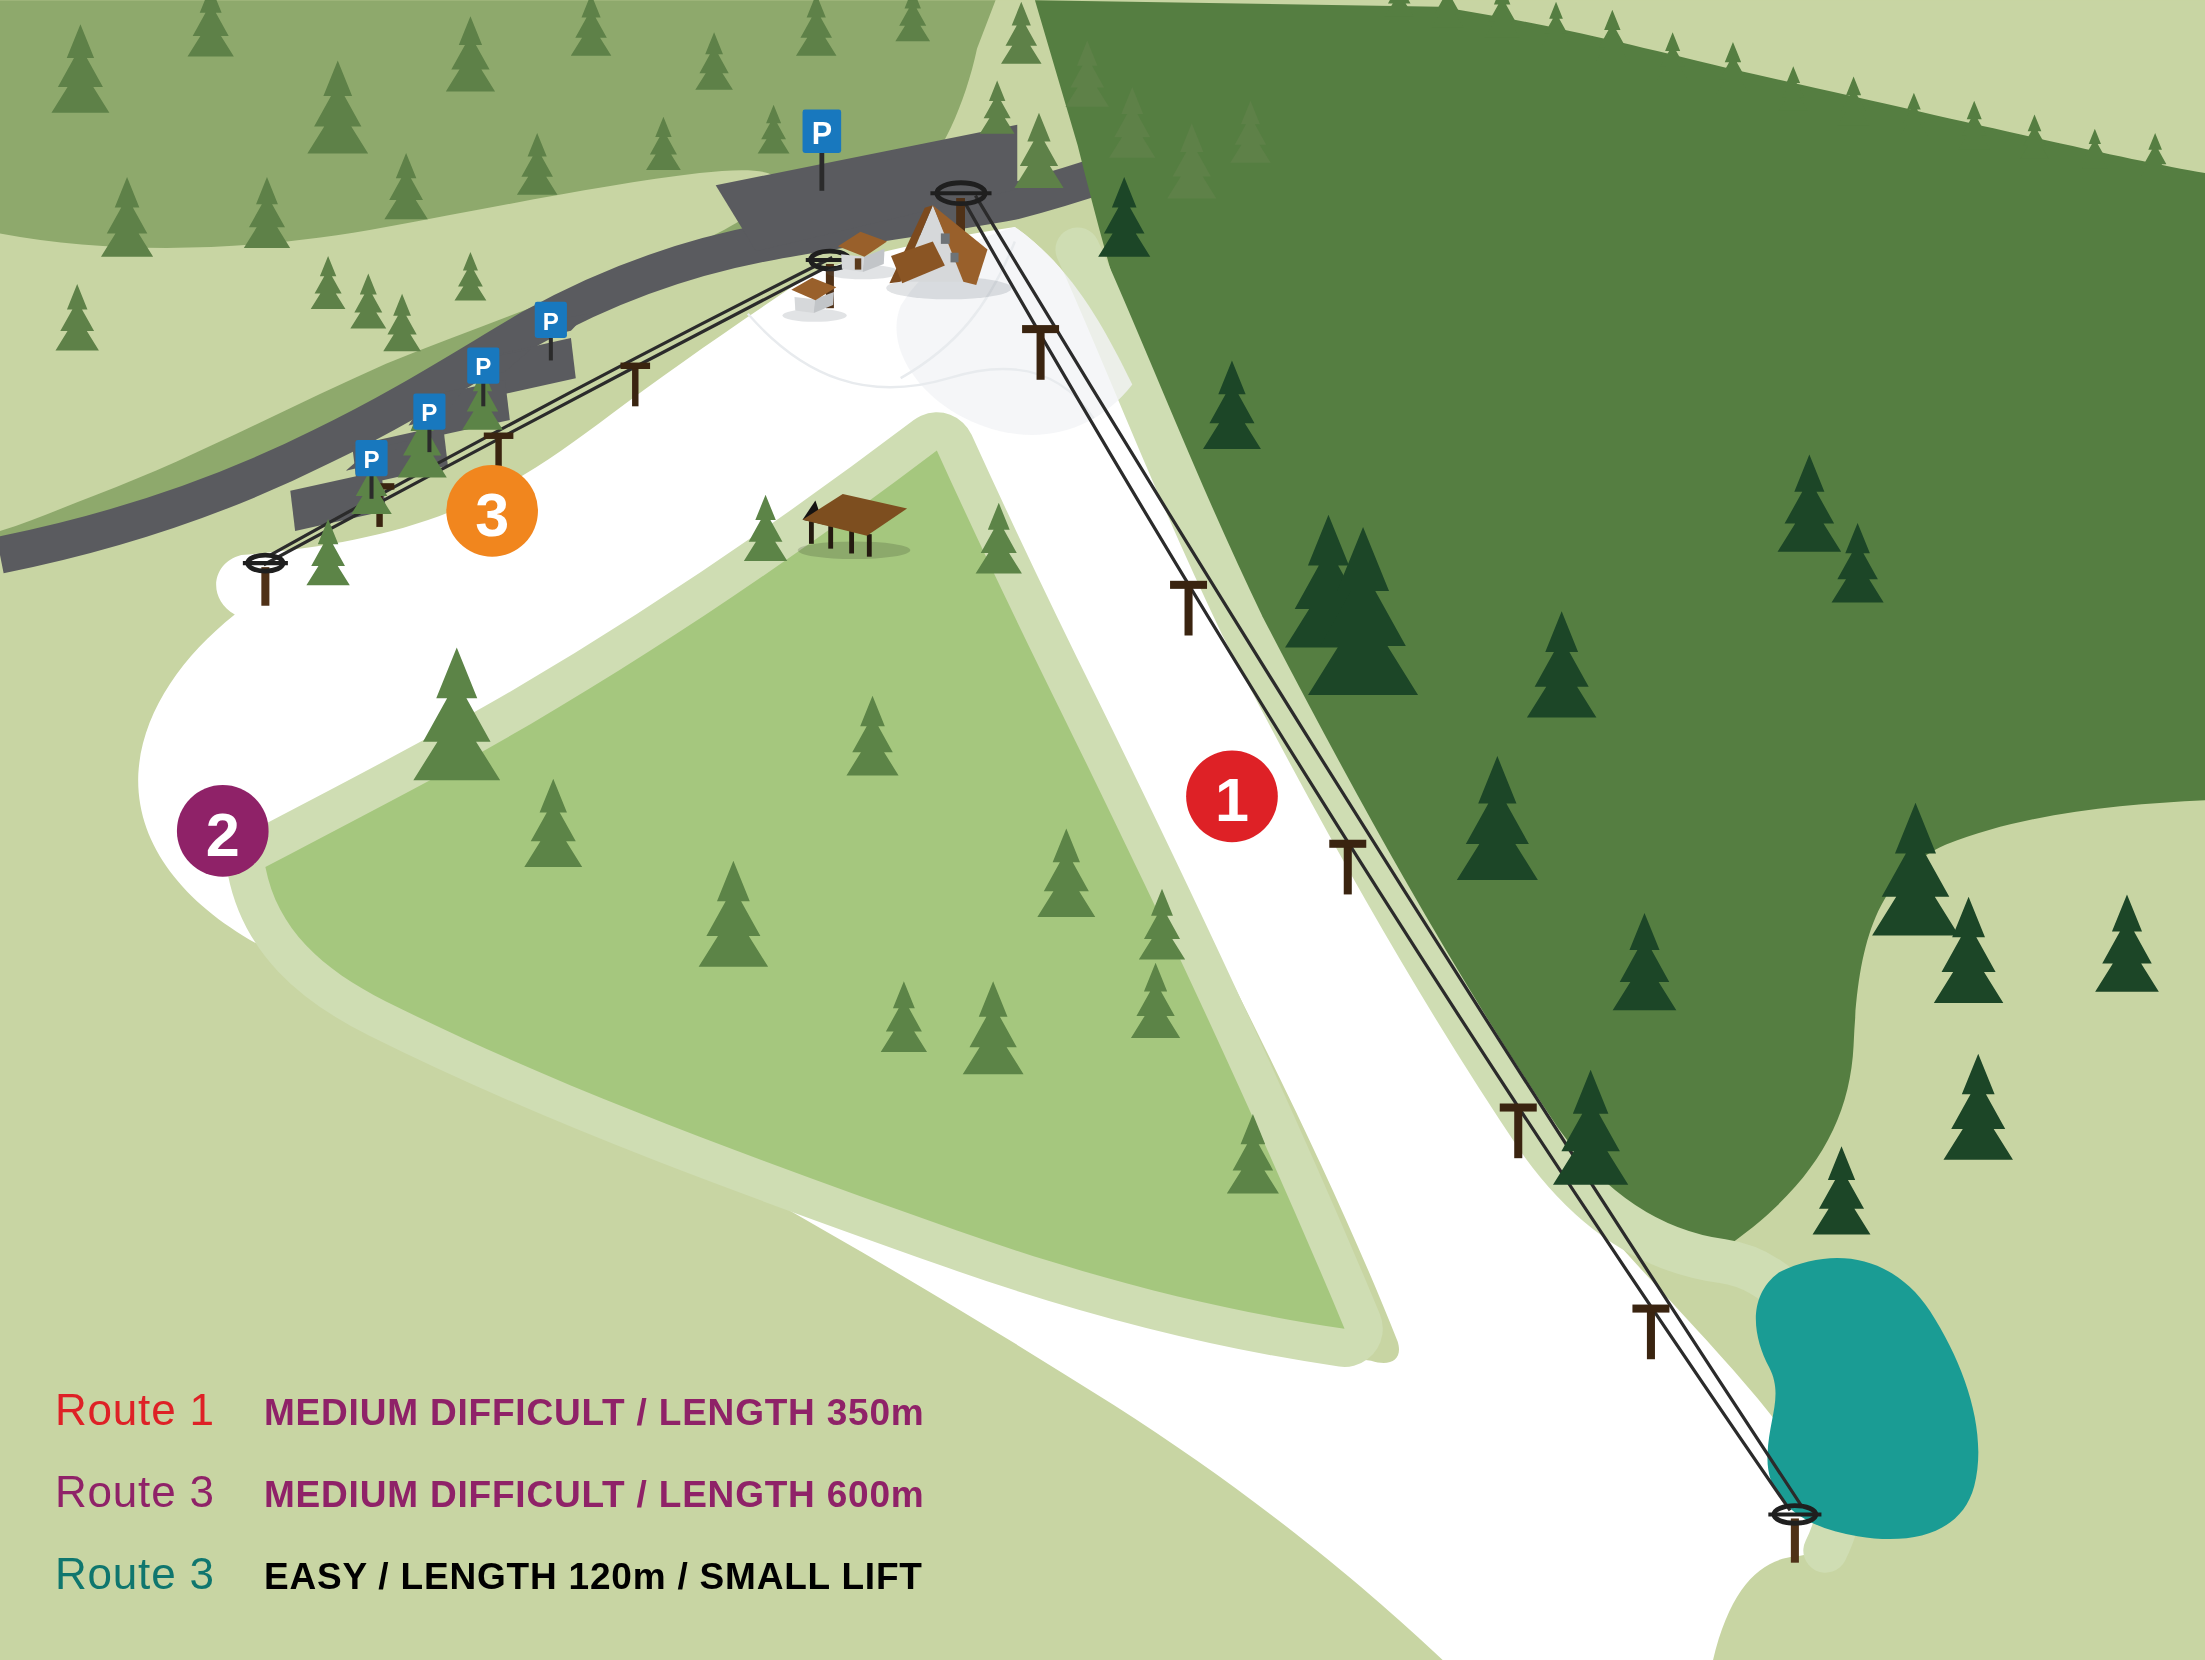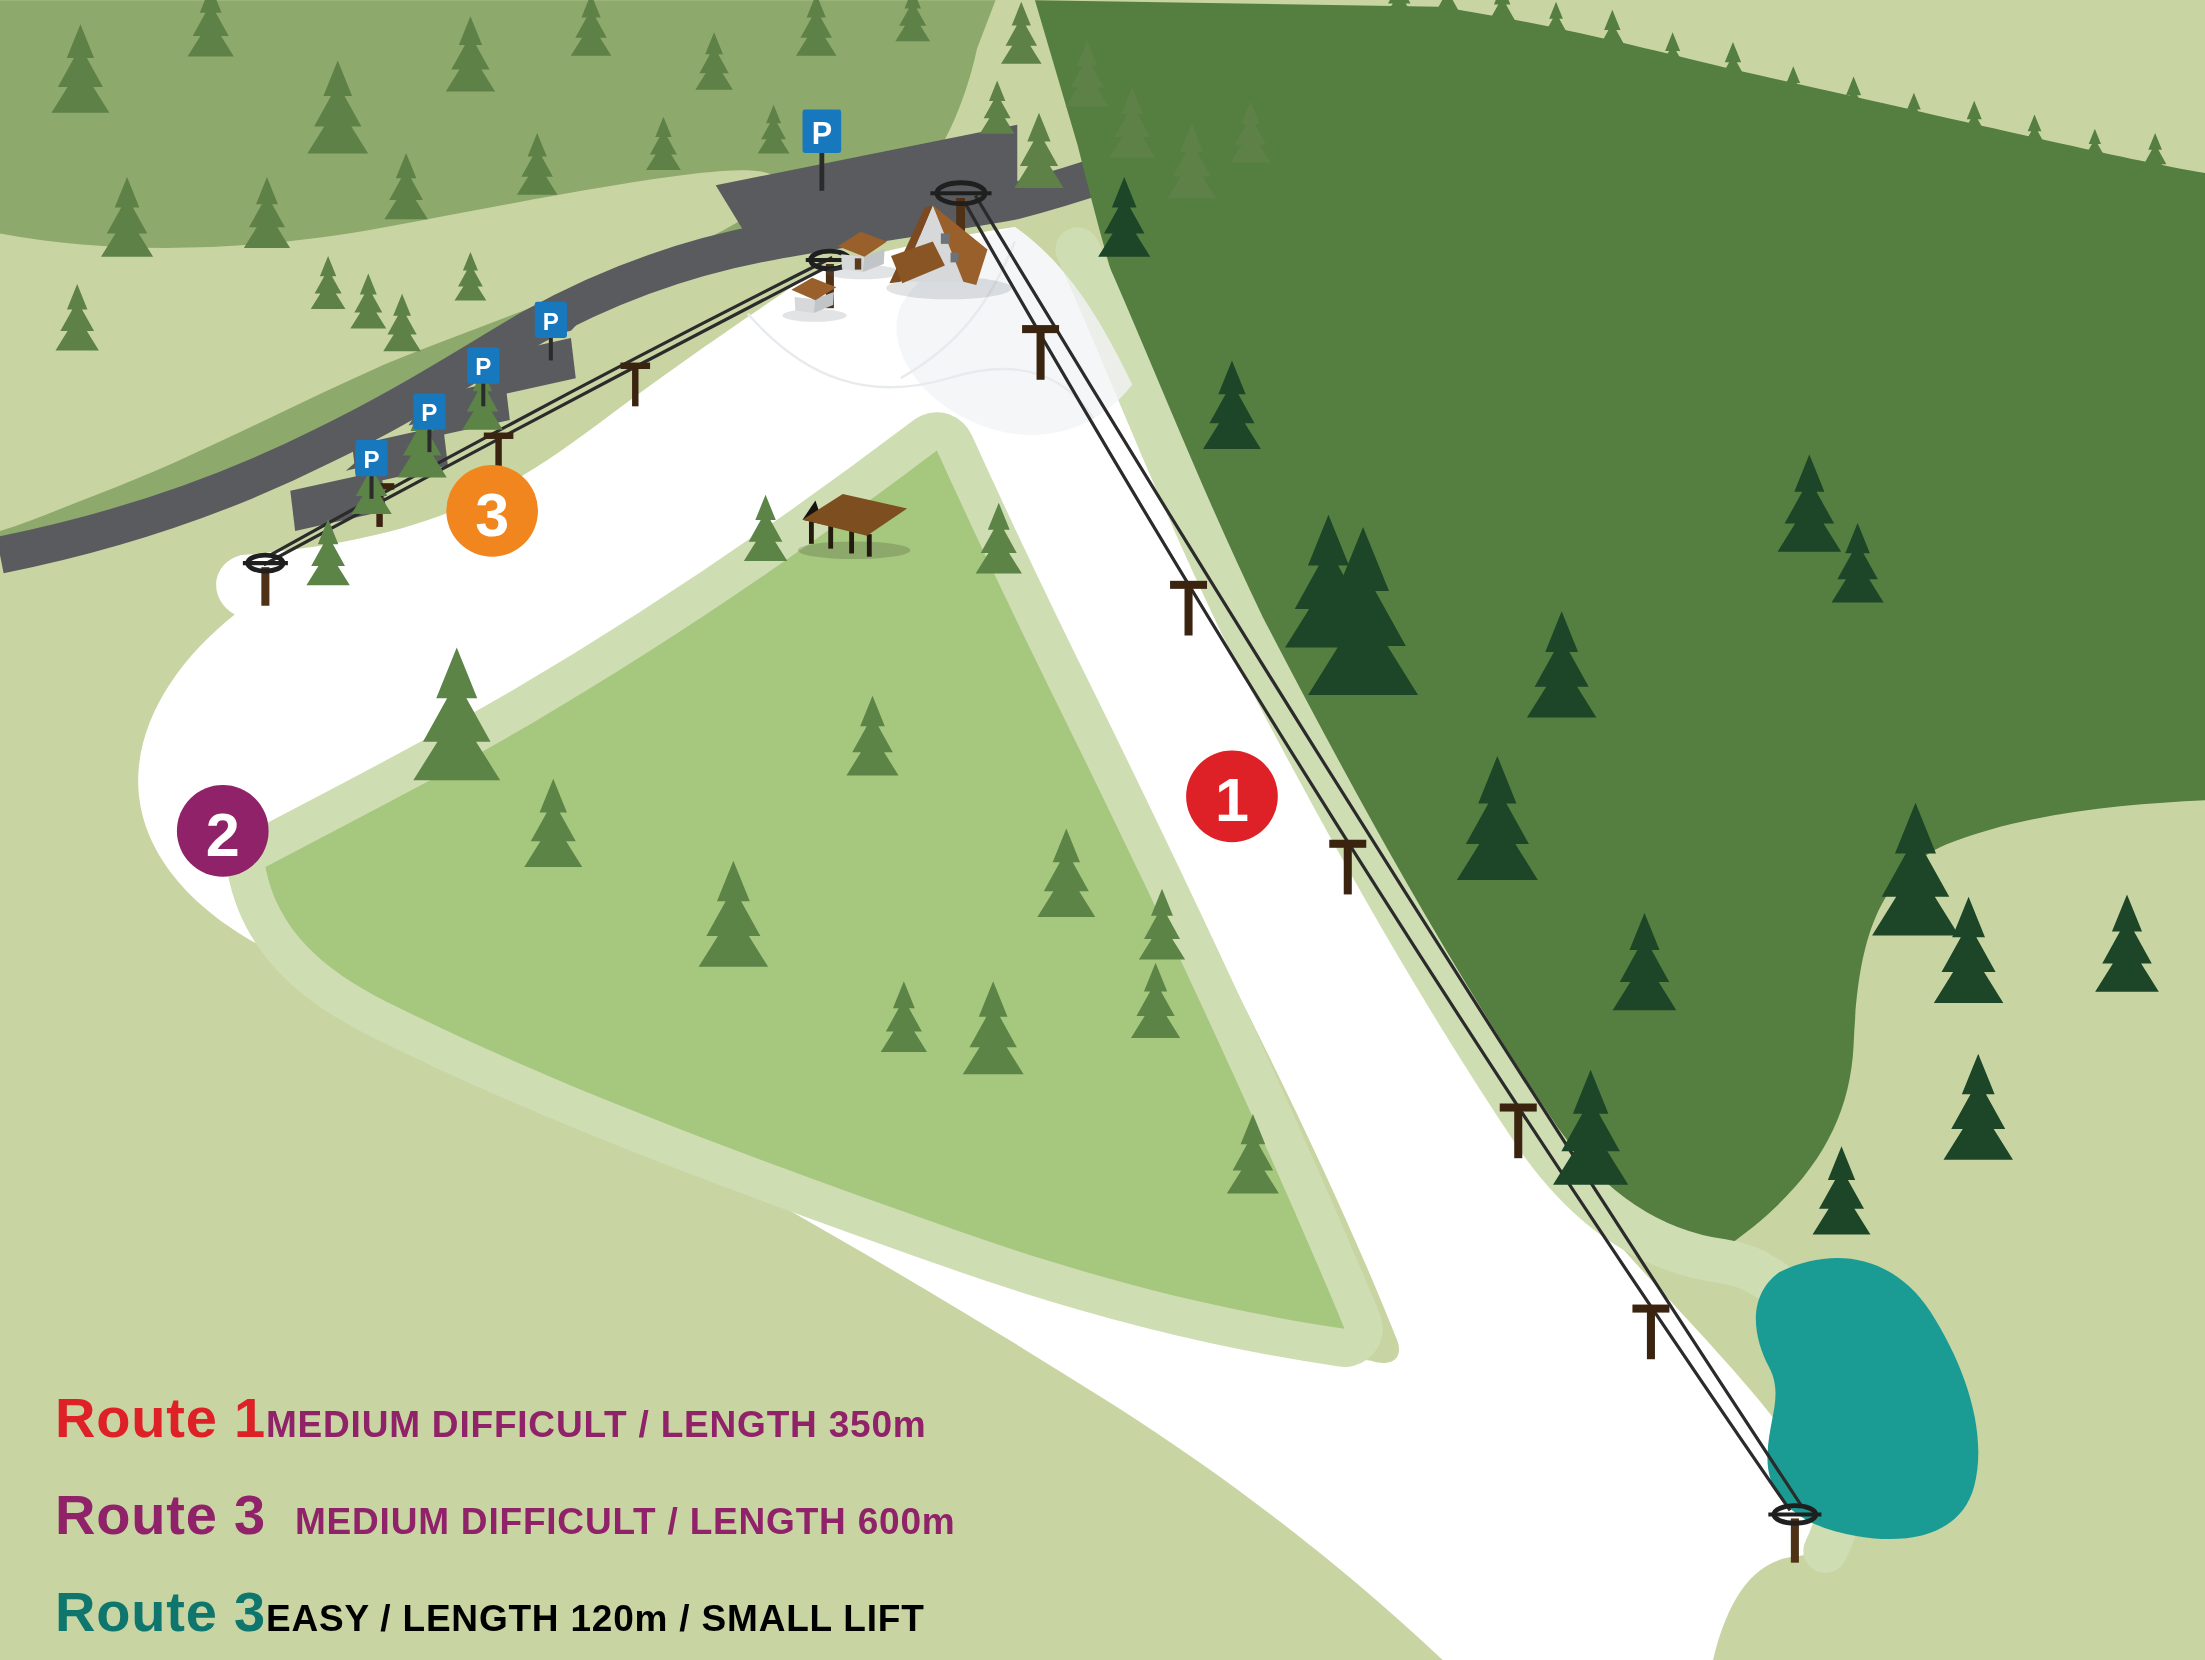--- a/index.html
+++ b/index.html
@@ -1,21 +1,21 @@
 <!DOCTYPE html>
 <html style="font-size:13px"><head>
 <meta charset="utf-8">
 <style>
   html,body{margin:0;padding:0;background:#C8D5A3;width:2205px;height:1661px;overflow:hidden;
             font-family:"Liberation Sans", sans-serif;}
   .stage{position:relative;width:2205px;height:1661px;}
   svg{position:absolute;left:0;top:0;display:block;}
   .legend{position:absolute;left:55px;top:1385px;display:flex;flex-direction:column;gap:32px;}
   .legend-row{display:flex;align-items:baseline;}
-  .legend-name{font-size:56px;font-weight:bold;display:inline-block;min-width:209px;letter-spacing:0.8px;}
+  .legend-name{font-size:44px;font-weight:normal;display:inline-block;min-width:209px;letter-spacing:0.8px;}
   .legend-details{font-size:37px;font-weight:bold;letter-spacing:0.8px;}
 </style>
 </head>
 <body>
 
 <div class="stage">
 <svg width="2205" height="1661" viewBox="0 0 2742 2065">
   <defs>
     <g id="fir">
           <polygon points="0,-100 17,-58 8,-58 28,-22 16,-22 36,10 -36,10 -16,-22 -28,-22 -8,-58 -17,-58"></polygon>
@@ -289,21 +289,21 @@
   </g>
 </svg>
 
 <div class="legend">
   <div class="legend-row">
     <span class="legend-name" style="color: rgb(222, 33, 38);">Route 1</span>
     <span class="legend-details" style="color: rgb(143, 34, 104);">MEDIUM DIFFICULT / LENGTH 350m</span>
   </div>
   <div class="legend-row">
     <span class="legend-name" style="color: rgb(143, 34, 104);">Route 3</span>
-    <span class="legend-details" style="color: rgb(143, 34, 104); margin-left: 29px;">MEDIUM DIFFICULT / LENGTH 600m</span>
+    <span class="legend-details" style="color: rgb(143, 34, 104);">MEDIUM DIFFICULT / LENGTH 600m</span>
   </div>
   <div class="legend-row">
     <span class="legend-name" style="color: #0f766e;">Route 3</span>
     <span class="legend-details" style="color: #000000;">EASY / LENGTH 120m / SMALL LIFT</span>
   </div>
 </div>
 </div>
 
 
 </body></html>

